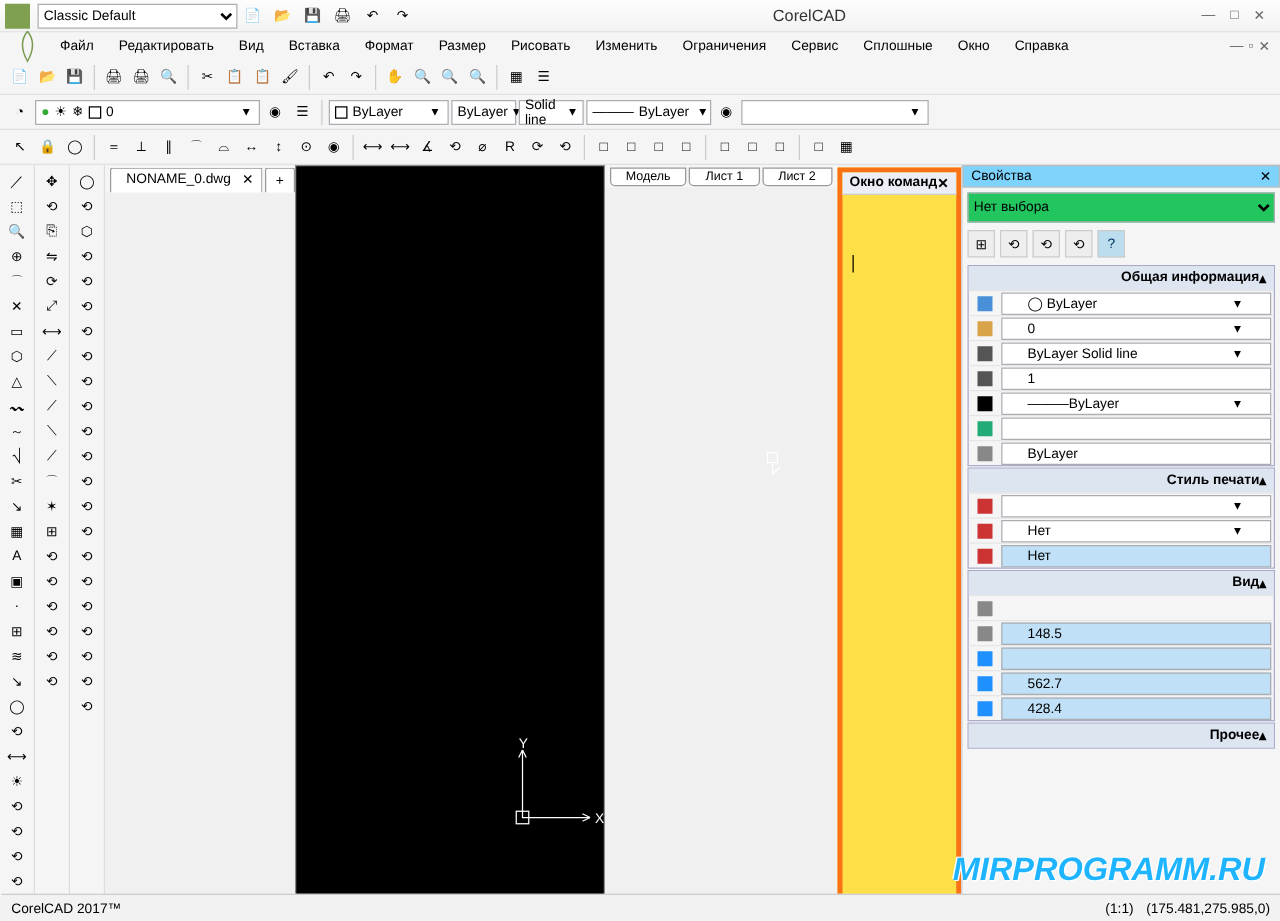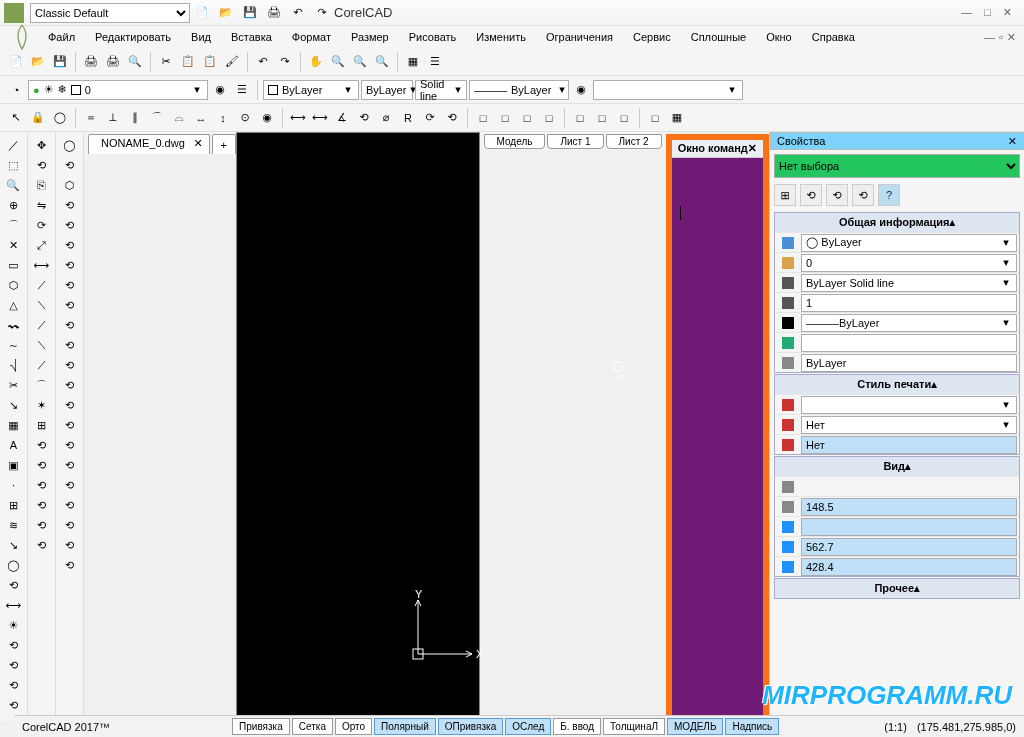--- a/index.html
+++ b/index.html
@@ -1,21 +1,21 @@
 <!DOCTYPE html>
 <html><head>
 <meta charset="utf-8">
 <style>
 *{box-sizing:border-box;margin:0;padding:0;font-family:Tahoma,Arial,sans-serif;font-size:11px}
 body{background:#f0f0f0;width:1024px;height:737px;overflow:hidden;position:relative}
 .titlebar{height:26px;background:linear-gradient(#fdfdfd,#f3f3f3);display:flex;align-items:center;padding:0 4px;border-bottom:1px solid #e0e0e0}
 .logo{width:20px;height:20px;background:#7fa050;margin-right:6px}
 .theme-select{width:160px;height:20px;border:1px solid #abadb3;background:#fff;font-size:11px}
 .tb-btn{width:20px;height:20px;margin:0 2px;display:inline-flex;align-items:center;justify-content:center;cursor:pointer}
-.apptitle{flex:1;text-align:left;font-size:13px;color:#333}
+.apptitle{flex:1;text-align:center;font-size:13px;color:#333}
 .winbtns{display:flex;gap:12px;padding-right:8px}
 .winbtn{cursor:pointer;color:#666}
 .menubar{height:22px;background:#f5f5f5;display:flex;align-items:center;padding:0 8px;gap:4px}
 .menubar>div{padding:2px 8px;cursor:pointer}
 .leaf{width:28px;height:28px}
 .toolbar{height:28px;background:#f5f5f5;display:flex;align-items:center;padding:0 6px;gap:2px;border-bottom:1px solid #e0e0e0}
 .toolbar .sep{width:1px;height:20px;background:#ccc;margin:0 3px}
 .icn{width:20px;height:20px;display:inline-flex;align-items:center;justify-content:center;border:1px solid transparent;border-radius:2px;cursor:pointer}
 .layersel{height:20px;border:1px solid #abadb3;background:#fff;padding:0 4px;display:flex;align-items:center;gap:4px}
 .dd{width:12px;text-align:center}
@@ -25,37 +25,37 @@
 .workarea{flex:1;display:flex;flex-direction:row}
 .tabrow{height:22px;background:#f5f5f5;display:flex;align-items:flex-end;padding-left:4px}
 .doctab{height:20px;background:#fff;border:1px solid #999;border-bottom:none;padding:2px 24px 2px 12px;position:relative;font-size:11px;border-radius:2px 2px 0 0}
 .doctab .x{position:absolute;right:6px;top:2px;cursor:pointer}
 .newtab{width:24px;height:20px;border:1px solid #999;border-bottom:none;margin-left:2px;display:flex;align-items:center;justify-content:center;border-radius:2px 2px 0 0;background:#fff;cursor:pointer}
 .canvas{flex:1;background:#000;position:relative;border:1px solid #888}
 .ucs{position:absolute;left:175px;bottom:50px;color:#fff;font-size:10px;pointer-events:none}
 .cursor{position:absolute;left:376px;top:228px;color:#fff;pointer-events:none}
 .sheettabs{height:18px;background:#f5f5f5;display:flex;align-items:center;gap:2px;padding:0 4px}
 .sheettab{padding:1px 12px;border:1px solid #999;background:#fff;border-radius:0 0 4px 4px;font-size:10px;cursor:pointer}
-.cmdpanel{border:6px solid #f97316;background:#701a75;margin-top:2px}
+.cmdpanel{border:4px solid #f97316;background:#fde047;margin-top:2px}
 .cmdhdr{height:18px;background:#ebeff5;border-bottom:1px solid #ccc;padding:2px 6px;display:flex;justify-content:space-between;font-weight:bold}
 .cmdbody{height:68px;padding:8px;position:relative}
 .cmdbody::before{content:"";position:absolute;left:8px;bottom:6px;width:1px;height:14px;background:#000}
 .props{width:255px;background:#f5f5f5;border-left:1px solid #ccc;display:flex;flex-direction:column}
 .props-hdr{height:18px;background:#7dd3fc;padding:2px 6px;font-weight:normal;display:flex;justify-content:space-between;border:1px solid #bbb}
 .props-body{padding:4px;overflow:auto;flex:1}
 .propsel{width:100%;height:24px;border:1px solid #abadb3;background:#22c55e;margin-bottom:6px}
 .proptools{display:flex;gap:4px;margin-bottom:6px}
 .proptool{width:22px;height:22px;border:1px solid #ccc;background:#eee;cursor:pointer;display:flex;align-items:center;justify-content:center}
 .propsection{border:1px solid #aac;margin-bottom:1px}
-.propsec-hdr{background:#dde5f0;padding:3px 6px;font-weight:bold;display:flex;justify-content:center;cursor:pointer}
+.propsec-hdr{background:#dde5f0;padding:3px 6px;font-weight:bold;display:flex;justify-content:flex-end;cursor:pointer}
 .proprow{display:flex;align-items:center;height:20px;border-top:1px solid #e5e5e5}
 .proprow .pi{width:26px;height:18px;display:flex;align-items:center;justify-content:center}
-.proprow .pv{flex:1;border:1px solid #abadb3;background:#fff;height:18px;padding:0 4px;margin-right:2px;display:flex;align-items:center}
+.proprow .pv{flex:1;border:1px solid #abadb3;background:#fff;height:18px;padding:0 20px;margin-right:2px;display:flex;align-items:center}
 .proprow.blue .pv{background:#bfe0f7}
-.statusbar{position:absolute;bottom:0;left:14px;right:0;height:22px;background:#f2f2f2;border-top:1px solid #ccc;display:flex;align-items:center;padding:0 8px;gap:2px}
+.statusbar{position:absolute;bottom:0;left:1px;right:0;height:22px;background:#f2f2f2;border-top:1px solid #ccc;display:flex;align-items:center;padding:0 8px;gap:2px}
 .stbtn{padding:2px 6px;border:1px solid #999;background:#fff;font-size:10px;cursor:pointer}
 .stbtn.active{background:#bfe0f7;border-color:#5a9bd5}
 .watermark{position:absolute;right:12px;bottom:26px;font-style:italic;font-weight:bold;font-size:26px;color:#1eb4ff;text-shadow:1px 1px 0 #fff,-1px -1px 0 #fff}
 svg{display:block}
 </style>
 </head>
 <body>
 
 <div class="titlebar">
   <div class="logo"></div>
@@ -452,30 +452,18 @@
             <span>Прочее</span>
             <span>▴</span>
           </div>
       </div>
     </div>
   </div>
 </div>
 
 <div class="statusbar">
   <span style="margin-right:120px">CorelCAD 2017™</span>
-  <div id="stbtns" style="display:flex;gap:2px">
-      <div class="stbtn">Привязка</div>
-      <div class="stbtn">Сетка</div>
-      <div class="stbtn">Орто</div>
-      <div class="stbtn active">Полярный</div>
-      <div class="stbtn active">ОПривязка</div>
-      <div class="stbtn active">ОСлед</div>
-      <div class="stbtn">Б. ввод</div>
-      <div class="stbtn">ТолщинаЛ</div>
-      <div class="stbtn active">МОДЕЛЬ</div>
-      <div class="stbtn active">Надпись</div>
-    </div>
   <span style="flex:1"></span>
   <span style="margin-right:8px">(1:1)</span>
   <span>(175.481,275.985,0)</span>
 </div>
 
 <div class="watermark">MIRPROGRAMM.RU</div>
 
 </body></html>

